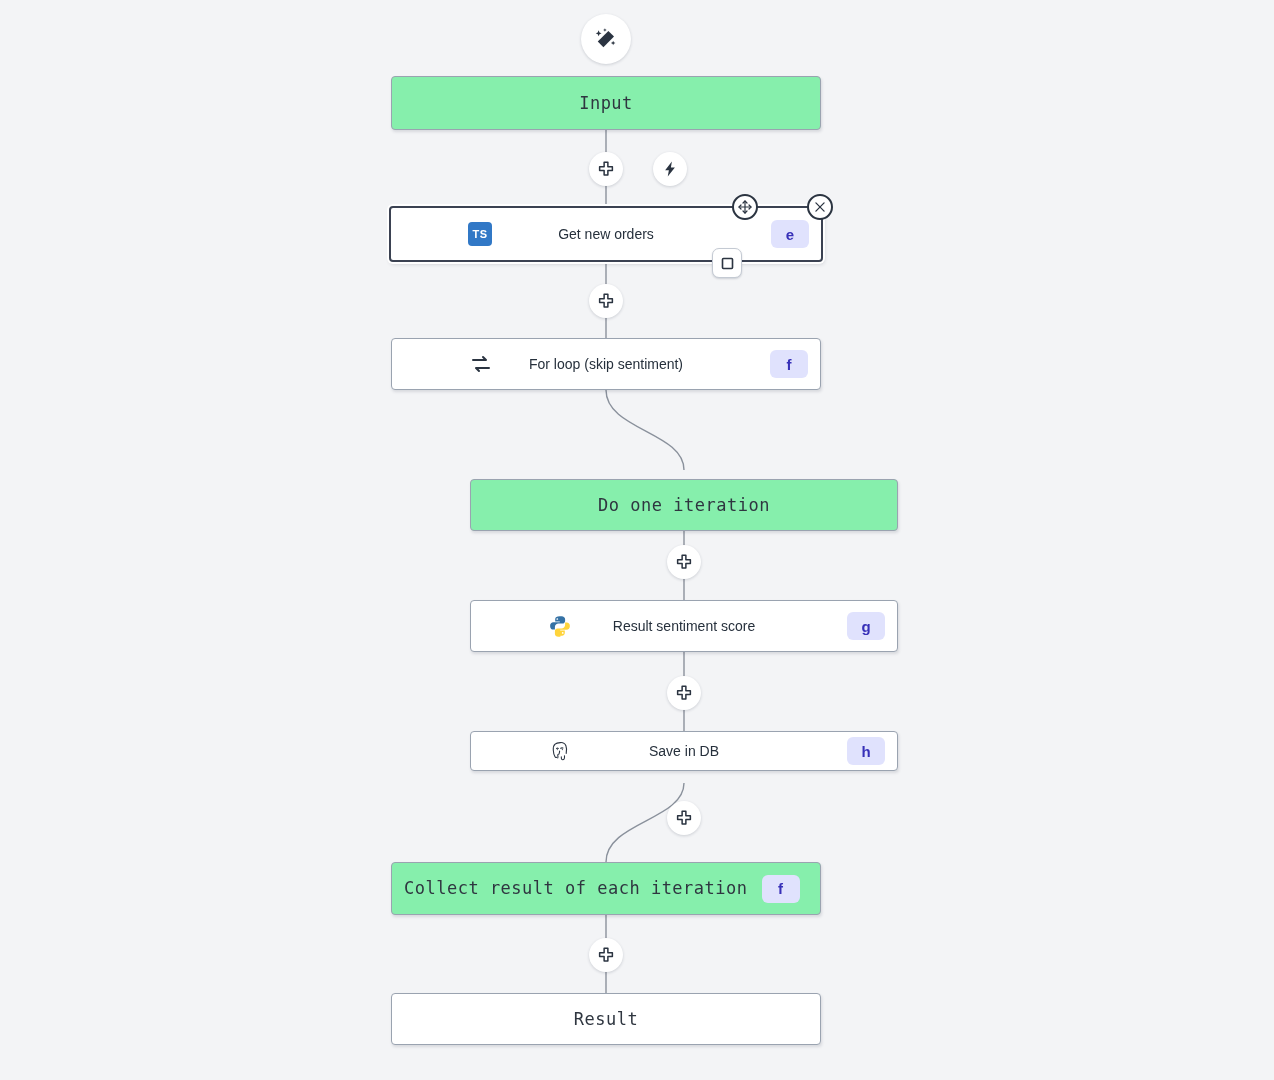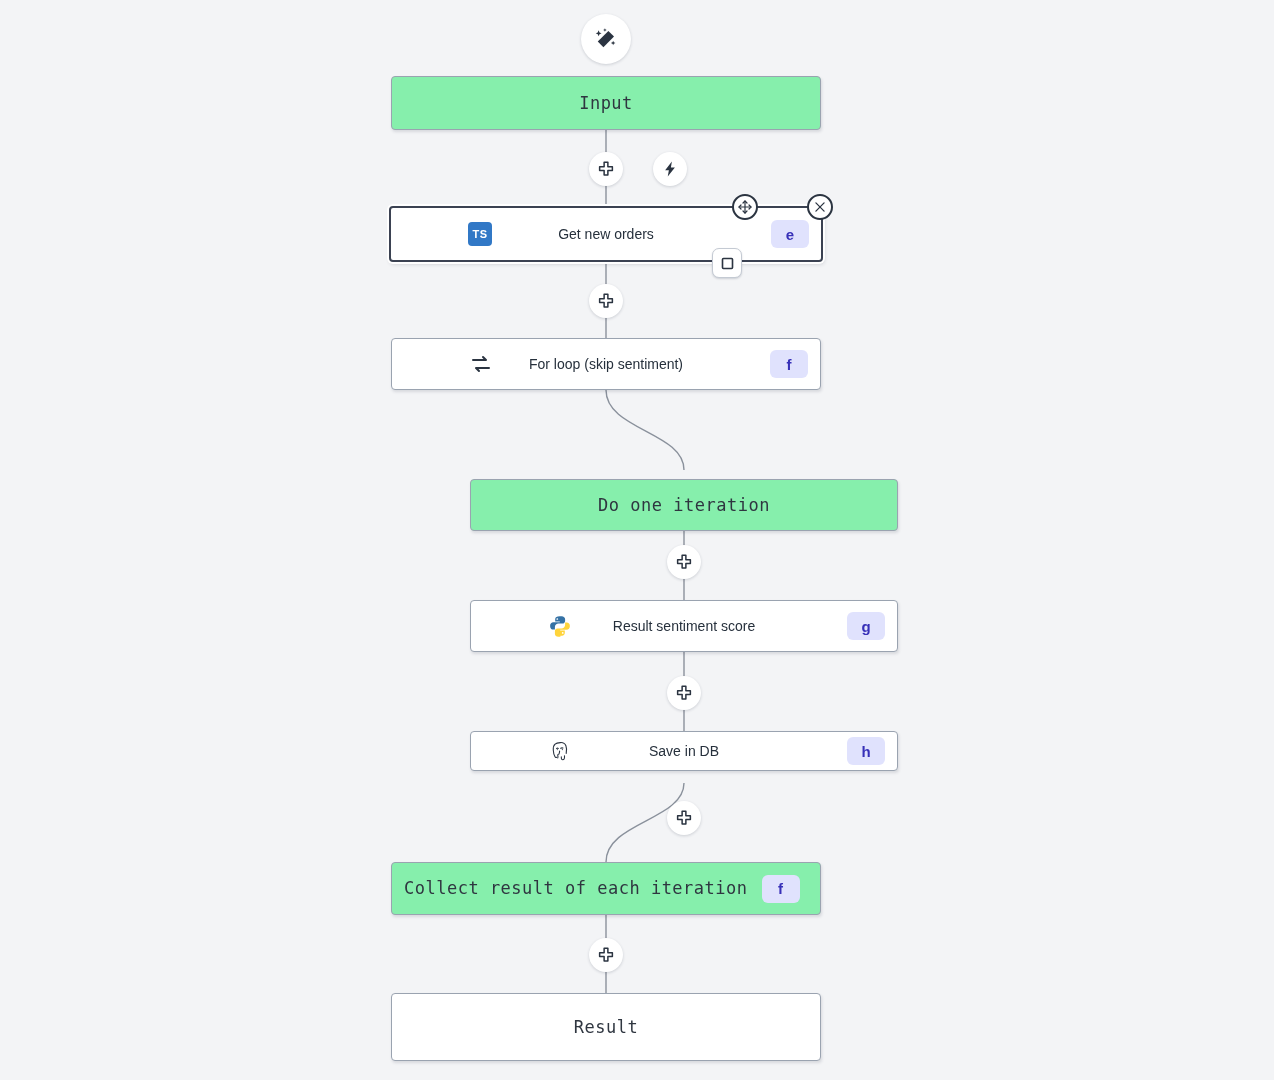--- a/index.html
+++ b/index.html
@@ -289,17 +289,17 @@
     <span class="label" style="flex:0 0 auto; margin-left:12px;">Collect result of each iteration</span>
     <span class="badge inline" style="margin-left:14px;">f</span>
   </div>
 
   <div class="round-btn" style="left:589px; top:938px;">
     <svg width="18" height="18" viewBox="0 0 24 24">
       <path d="M9.5 3 h5 v6 h6 v5 h-6 v6 h-5 v-6 h-6 v-5 h6 z" fill="#ffffff" stroke="#2b3441" stroke-width="2" stroke-linejoin="round"></path>
     </svg>
   </div>
 
-  <div class="node white mono" style="left:391px; top:993px; width:430px; height:68px;">
+  <div class="node white mono" style="left:391px; top:993px; width:430px; height:52px;">
     <span class="label">Result</span>
   </div>
 
 </div>
 
 </body></html>

